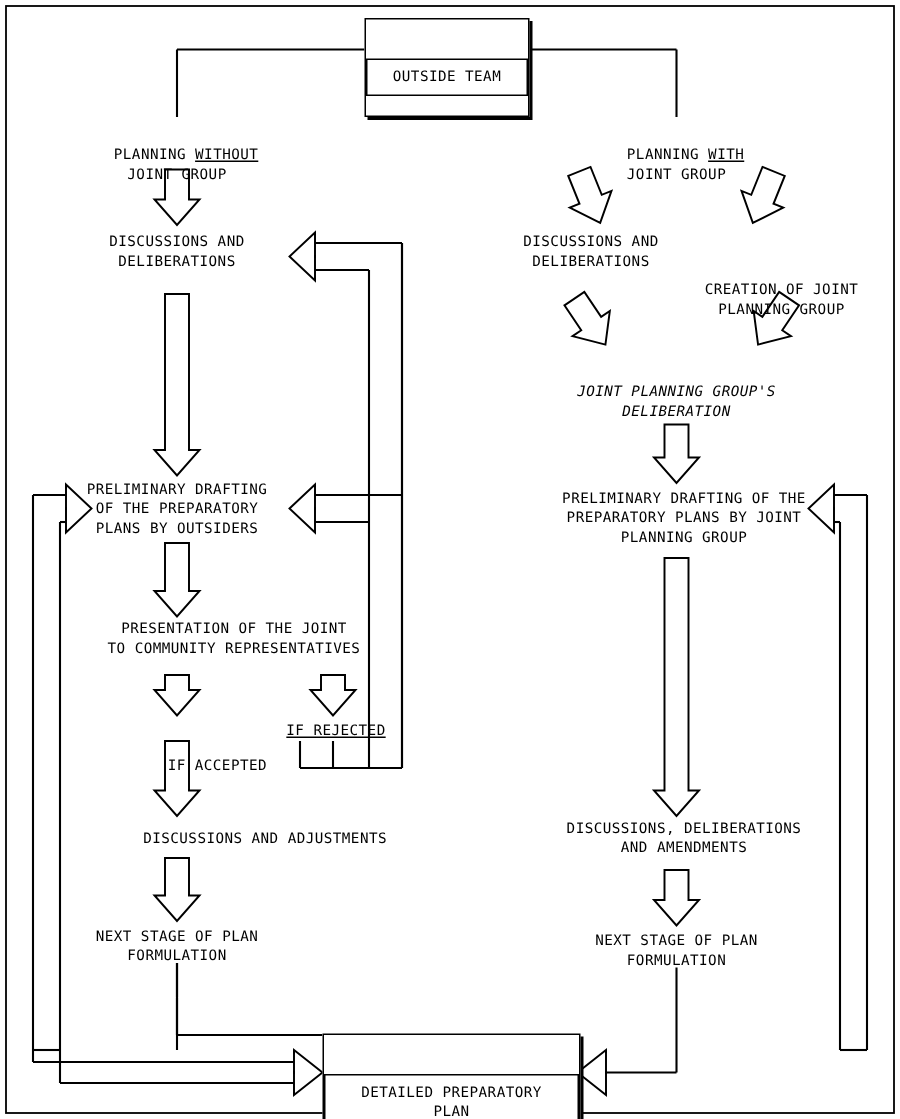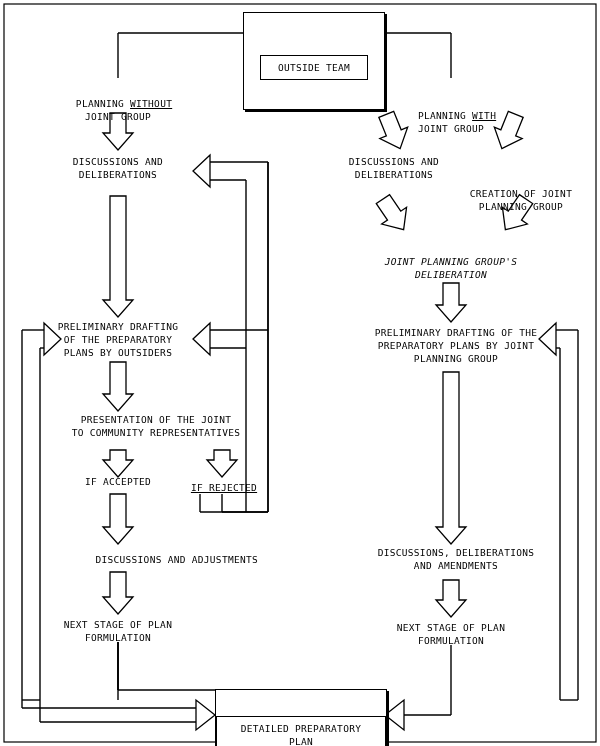--- a/index.html
+++ b/index.html
@@ -116,30 +116,30 @@
     <path d="M451 645 L451 715" stroke-width="1.4"></path>
     <path d="M451 715 L404 715" stroke-width="1.4"></path>
     <path d="M404 700 L404 730 L385 715 Z" fill="#fff" stroke-width="1.3"></path>
 
     <path d="M578 700 L578 715" stroke-width="1.4" opacity="0"></path>
 
     <path d="M118 642 L118 700" stroke-width="1.4"></path>
   </g>
 </svg>
 
-<div class="lbl boxed" style="left:243px;top:12px;width:108px;padding:16px;">
+<div class="lbl boxed" style="left:243px;top:12px;width:108px;padding:0;">
   <div class="inner" style="padding:5px 0;font-size:9.5px;">OUTSIDE TEAM</div>
 </div>
 
 <div class="lbl" style="left:48px;top:84px;width:140px;">
   <span>PLANNING </span><span class="u">WITHOUT</span><span>
 JOINT GROUP</span>
 </div>
 
-<div class="lbl" style="left:381px;top:96px;width:140px;">
+<div class="lbl" style="left:381px;top:84px;width:140px;">
   <span>PLANNING </span><span class="u">WITH</span><span>
 JOINT GROUP</span>
 </div>
 
 <div class="lbl" style="left:48px;top:155px;width:140px;">DISCUSSIONS AND
 DELIBERATIONS</div>
 
 <div class="lbl" style="left:330px;top:155px;width:128px;">DISCUSSIONS AND
 DELIBERATIONS</div>
 
@@ -153,21 +153,21 @@
 OF THE PREPARATORY
 PLANS BY OUTSIDERS</div>
 
 <div class="lbl" style="left:361px;top:326px;width:190px;">PRELIMINARY DRAFTING OF THE
 PREPARATORY PLANS BY JOINT
 PLANNING GROUP</div>
 
 <div class="lbl" style="left:56px;top:413px;width:200px;">PRESENTATION OF THE JOINT
 TO COMMUNITY REPRESENTATIVES</div>
 
-<div class="lbl" style="left:58px;top:475px;width:120px;">IF ACCEPTED</div>
+<div class="lbl" style="left:58px;top:504px;width:120px;text-align:right;">IF ACCEPTED</div>
 <div class="lbl" style="left:170px;top:481px;width:108px;text-decoration:underline;">IF REJECTED</div>
 
 <div class="lbl" style="left:38px;top:553px;width:220px;text-align:right;">DISCUSSIONS AND ADJUSTMENTS</div>
 
 <div class="lbl" style="left:361px;top:546px;width:190px;">DISCUSSIONS, DELIBERATIONS
 AND AMENDMENTS</div>
 
 <div class="lbl" style="left:48px;top:618px;width:140px;">NEXT STAGE OF PLAN
 FORMULATION</div>
 

